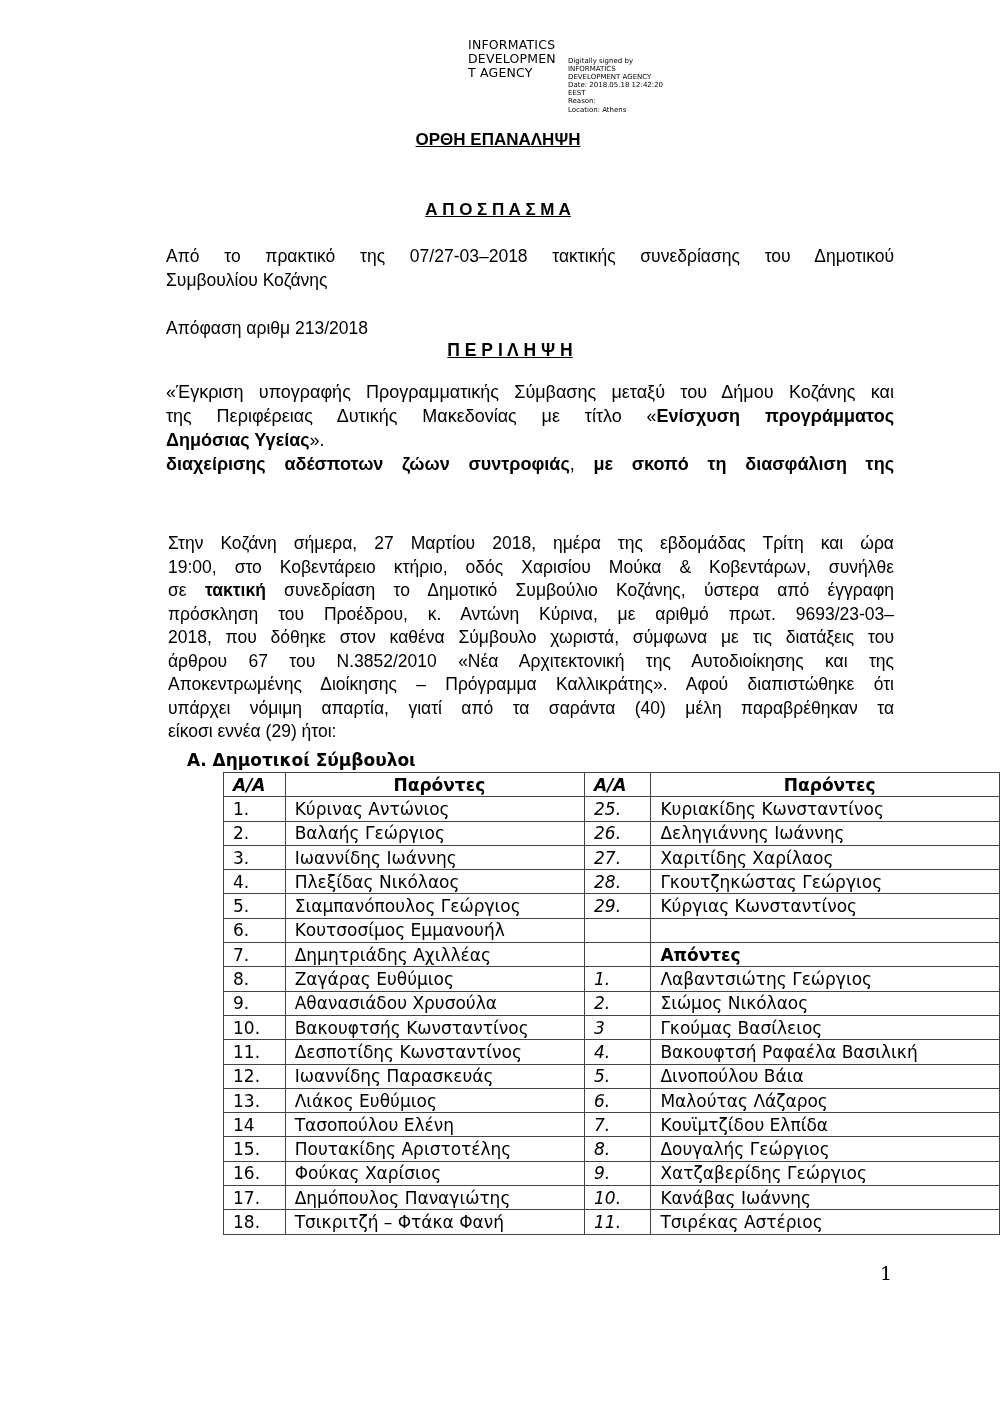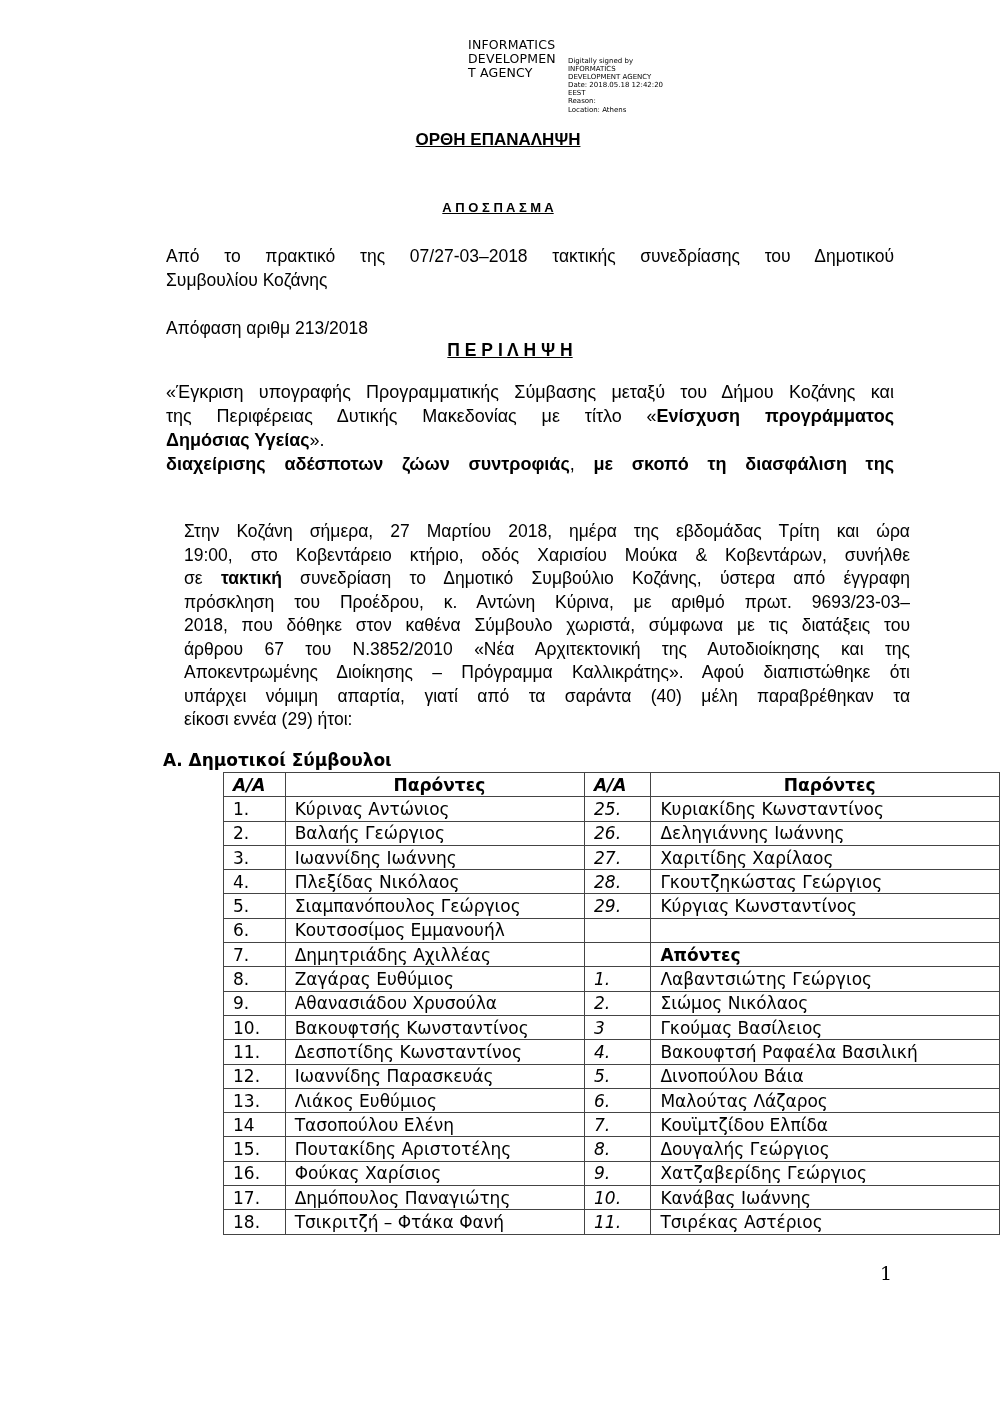--- a/index.html
+++ b/index.html
@@ -14,21 +14,21 @@
   .para .last { text-align-last:left; }
   table.council { position:absolute; left:175px; top:772px; border-collapse:collapse; font-family:"DejaVu Sans", sans-serif; font-size:17px;margin-left:48px; }
   table.council td { border:1px solid #444; padding:0 0 0 9px; height:23.3px; line-height:22px; white-space:nowrap; }
   table.council td.c1 { width:53px; }
   table.council td.c2 { width:293px; }
   table.council td.c3 { width:58px;font-style:italic; }
   table.council td.c4 { width:344px; }
   table.council tr.hdr td { font-weight:bold; }
   table.council tr.hdr td.num { font-style:italic; }
   table.council tr.hdr td.name { text-align:center; padding-left:9px; }
-  .section-a { left:163px; top:750px; font-family:"DejaVu Sans", sans-serif; font-weight:bold; font-size:17px; }
+  .section-a { left:187px; top:750px; font-family:"DejaVu Sans", sans-serif; font-weight:bold; font-size:17px; }
   .pagenum { left:880px; top:1262px; font-family:"DejaVu Serif", serif; font-size:19px; }
   b { font-weight:bold; }
 </style>
 </head>
 <body>
 
 <div class="abs sig">
   <div class="sig-left">
     <div>INFORMATICS</div>
     <div>DEVELOPMEN</div>
@@ -39,39 +39,39 @@
     <div>INFORMATICS</div>
     <div>DEVELOPMENT AGENCY</div>
     <div>Date: 2018.05.18 12:42:20</div>
     <div>EEST</div>
     <div>Reason:</div>
     <div>Location: Athens</div>
   </div>
 </div>
 
 <div class="abs title" style="top:130px;">ΟΡΘΗ ΕΠΑΝΑΛΗΨΗ</div>
-<div class="abs title" style="top:200px; font-size:13px;">Α Π Ο Σ Π Α Σ Μ Α</div>
+<div class="abs title" style="top:200px; font-size:17px;">Α Π Ο Σ Π Α Σ Μ Α</div>
 
 <div class="abs para" style="left:166px; top:244px;">
   <span class="line">Από  το  πρακτικό  της 07/27-03–2018 τακτικής συνεδρίασης του Δημοτικού</span>
   <span class="line last">Συμβουλίου Κοζάνης</span>
 </div>
 
 <div class="abs para" style="left:166px; top:316px; width:auto;">Απόφαση  αριθμ 213/2018</div>
 
 <div class="abs title" style="top:340px; font-size:17.5px; left:12px;">Π Ε Ρ Ι Λ Η Ψ Η</div>
 
 <div class="abs para" style="left:166px; top:380px; font-size:18px;">
   <span class="line">«Έγκριση υπογραφής Προγραμματικής Σύμβασης μεταξύ του Δήμου Κοζάνης και</span>
   <span class="line"><span>της Περιφέρειας Δυτικής Μακεδονίας με τίτλο «</span><b>Ενίσχυση προγράμματος</b></span>
   <span class="line last"><b>Δημόσιας Υγείας</b><span>».</span></span>
   <span class="line"><b>διαχείρισης αδέσποτων ζώων συντροφιάς</b><span>,</span><b> με σκοπό τη διασφάλιση της</b></span>
 </div>
 
-<div class="abs para" style="left:168px; top:520px; line-height:23.5px; width:726px;margin-left:16px;">
+<div class="abs para" style="left:168px; top:532px; line-height:23.5px; width:726px;">
   <span class="line">Στην Κοζάνη σήμερα, 27 Μαρτίου 2018, ημέρα της  εβδομάδας Τρίτη και ώρα</span>
   <span class="line">19:00, στο Κοβεντάρειο κτήριο, οδός Χαρισίου Μούκα &amp; Κοβεντάρων, συνήλθε</span>
   <span class="line"><span>σε </span><b>τακτική</b><span> συνεδρίαση το Δημοτικό Συμβούλιο Κοζάνης, ύστερα από έγγραφη</span></span>
   <span class="line">πρόσκληση του Προέδρου, κ. Αντώνη Κύρινα, με αριθμό πρωτ. 9693/23-03–</span>
   <span class="line">2018, που δόθηκε στον καθένα Σύμβουλο χωριστά, σύμφωνα με τις διατάξεις του</span>
   <span class="line">άρθρου 67 του Ν.3852/2010 «Νέα Αρχιτεκτονική της Αυτοδιοίκησης και της</span>
   <span class="line">Αποκεντρωμένης Διοίκησης – Πρόγραμμα Καλλικράτης». Αφού διαπιστώθηκε ότι</span>
   <span class="line">υπάρχει  νόμιμη απαρτία, γιατί από τα σαράντα (40) μέλη παραβρέθηκαν τα</span>
   <span class="line last">είκοσι εννέα  (29) ήτοι:</span>
 </div>

